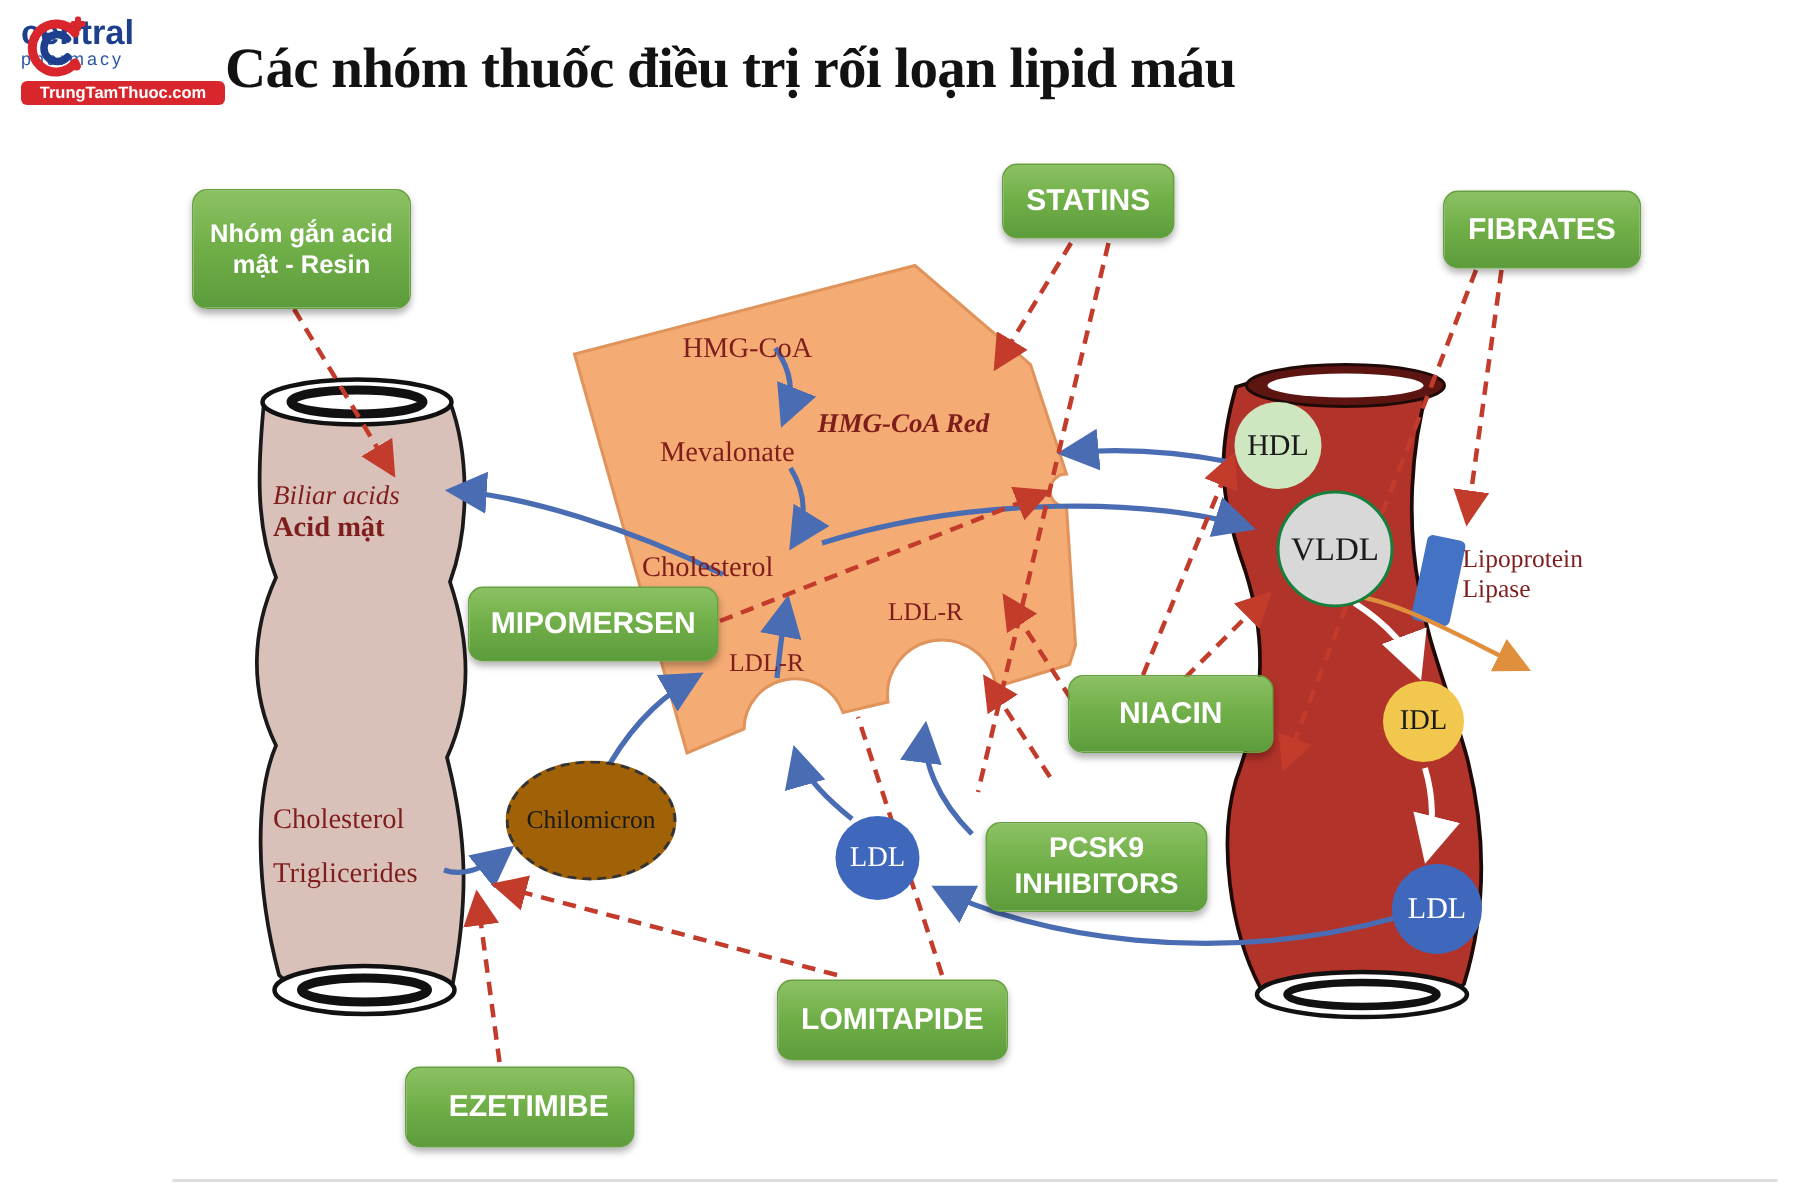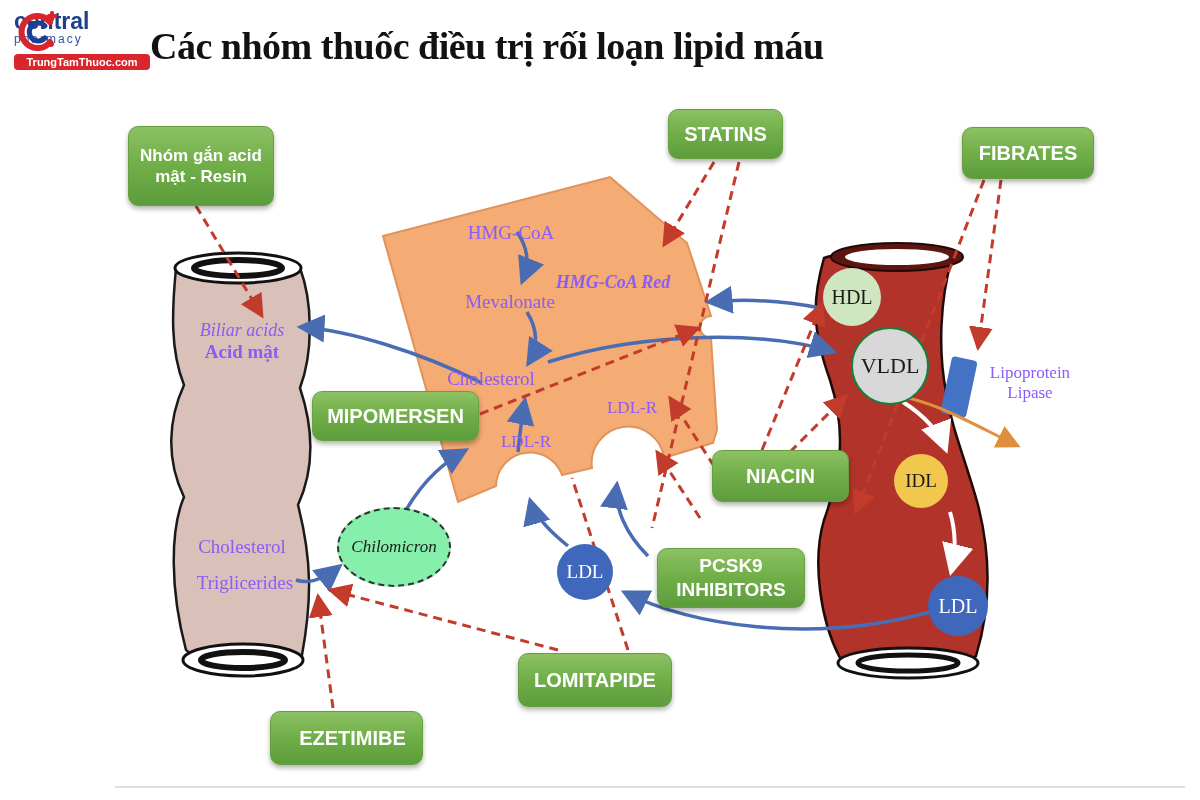--- a/index.html
+++ b/index.html
@@ -16,21 +16,21 @@
   .title{position:absolute;left:150px;top:24px;width:930px;
          font-family:"Liberation Serif","DejaVu Serif",serif;font-weight:bold;
          font-size:38px;color:#121212;letter-spacing:-0.5px;}
   
   .drug{position:absolute;display:flex;align-items:center;justify-content:center;
         text-align:center;color:#ffffff;font-weight:bold;
         background:linear-gradient(180deg,#8cc163 0%,#6fae47 50%,#5d9c3c 100%);
         border:1px solid #67a03f;border-radius:10px;
         box-shadow:0 3px 5px rgba(0,0,0,0.30);line-height:1.25;}
   
-  .otext{position:absolute;text-align:center;color:#8b5cf6;
+  .otext{position:absolute;text-align:left;color:#7f1d1d;
          font-family:"Liberation Serif","DejaVu Serif",serif;}
   .circle{position:absolute;border-radius:50%;display:flex;align-items:center;justify-content:center;
           font-family:"Liberation Serif","DejaVu Serif",serif;color:#1a1a1a;}
   .divider{position:absolute;left:115px;top:786px;width:1070px;height:2px;background:#dedede;}
   svg{position:absolute;left:0;top:0;}
 </style>
 </head>
 <body>
 
 <div id="stage">
@@ -167,22 +167,22 @@
 
   <div class="otext" style="left:455px;top:222px;width:112px;font-size:19px;">HMG-CoA</div>
   <div class="otext" style="left:545px;top:256px;width:136px;font-size:18px;font-style:italic;font-weight:bold;margin-top:16px;">HMG-CoA Red</div>
   <div class="otext" style="left:440px;top:291px;width:140px;font-size:19px;">Mevalonate</div>
   <div class="otext" style="left:428px;top:368px;width:126px;font-size:19px;">Cholesterol</div>
   <div class="otext" style="left:486px;top:432px;width:80px;font-size:17px;">LDL-R</div>
   <div class="otext" style="left:592px;top:398px;width:80px;font-size:17px;">LDL-R</div>
 
   <div class="circle" style="left:823px;top:268px;width:58px;height:58px;background:#cfe7c1;font-size:20px;">HDL</div>
   <div class="circle" style="left:851px;top:327px;width:74px;height:74px;background:#d8d8d8;border:2px solid #15803d;font-size:22px;">VLDL</div>
-  <div class="circle" style="left:894px;top:454px;width:54px;height:54px;background:#f1c84d;font-size:19px;">IDL</div>
+  <div class="circle" style="left:922px;top:454px;width:54px;height:54px;background:#f1c84d;font-size:19px;">IDL</div>
   <div class="circle" style="left:928px;top:576px;width:60px;height:60px;background:#3f68bd;color:#fff;font-size:20px;">LDL</div>
   <div class="otext" style="left:975px;top:363px;width:110px;font-size:17px;">Lipoprotein Lipase</div>
 
   <div class="circle" style="left:337px;top:507px;width:110px;height:76px;border-radius:50%;
-       background:#86efac;border:2px dashed #333;font-size:17px;font-style:italic;">Chilomicron</div>
+       background:#a16207;border:2px dashed #333;font-size:17px;">Chilomicron</div>
   <div class="circle" style="left:557px;top:544px;width:56px;height:56px;background:#3f68bd;color:#fff;font-size:19px;">LDL</div>
 
   <div class="divider"></div>
 </div>
 
 </body></html>

